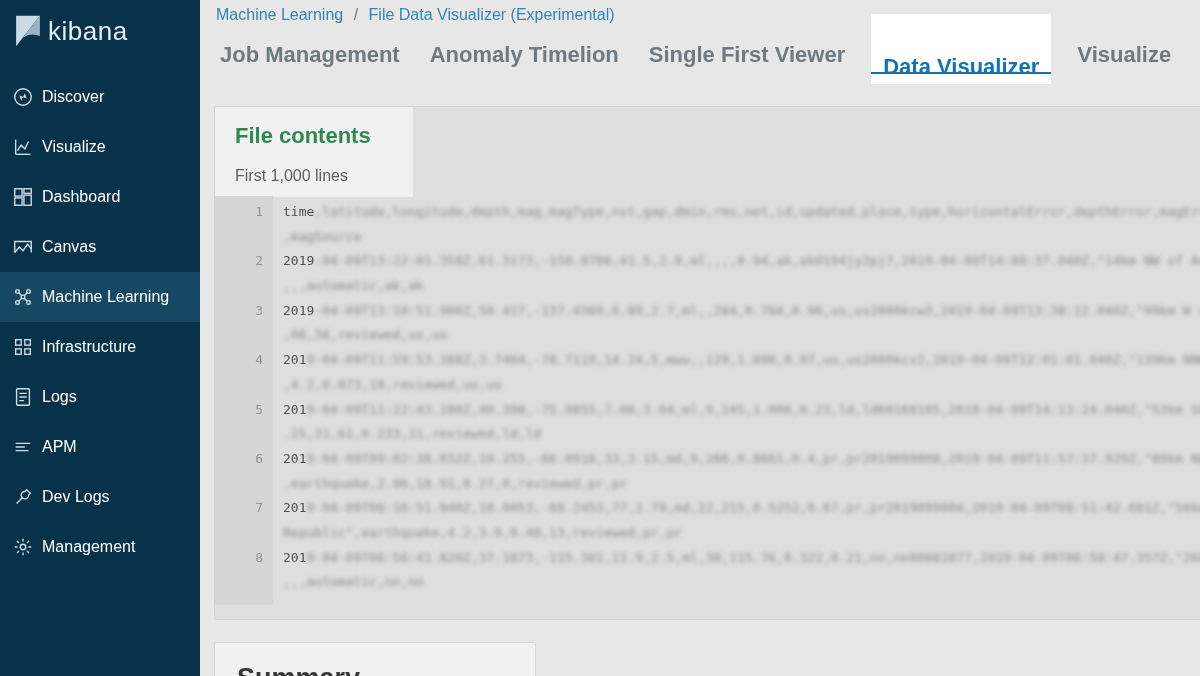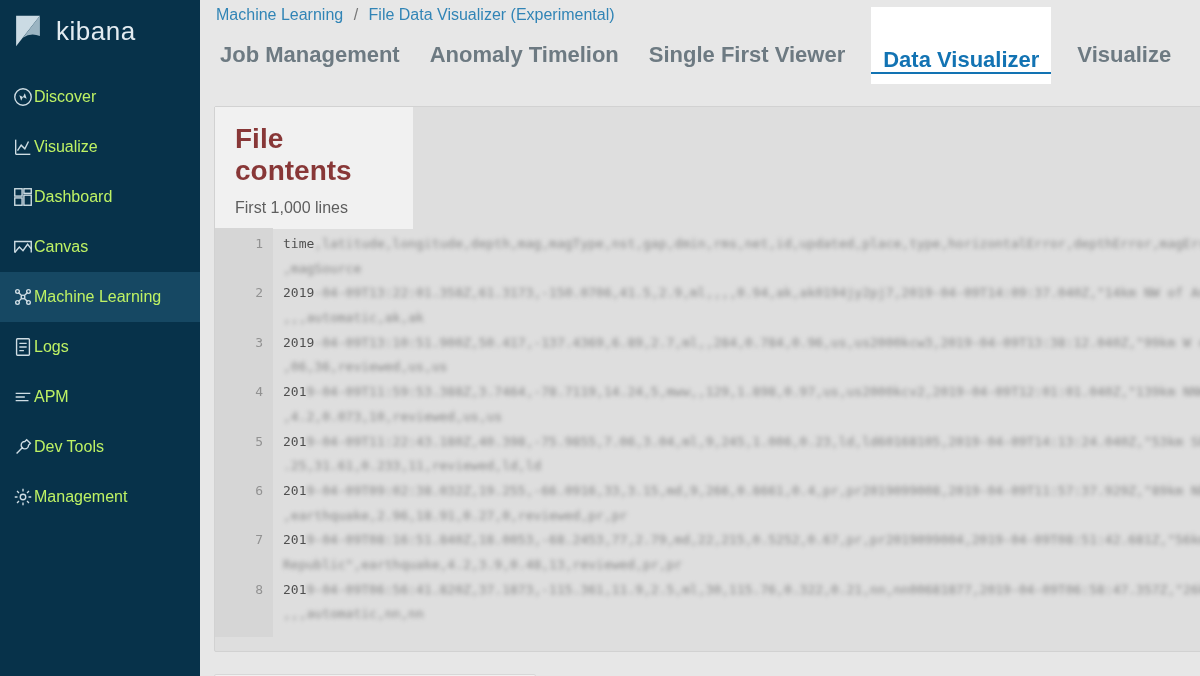--- a/index.html
+++ b/index.html
@@ -18,41 +18,41 @@
     background: #07324a;
     color: #d0d9de;
     display: flex;
     flex-direction: column;
     flex-shrink: 0;
   }
   .sidebar-logo {
     display: flex;
     align-items: center;
     padding: 14px 14px 24px 14px;
-    gap: 14px;
+    gap: 6px;
   }
   .logo-mark {
     width: 28px;
     height: 34px;
     fill: #d8e3ea;
   }
   .logo-text {
     font-size: 26px;
     font-weight: 400;
     color: #e3ecf1;
     letter-spacing: 0.5px;
   }
   .sidebar-item {
     display: flex;
     align-items: center;
-    gap: 0;
+    gap: 8px;
     padding: 14px 12px;
     cursor: pointer;
     font-size: 16px;
-    color: #bef264;
+    color: #ffffff;
   }
   .sidebar-item.active {
     background: #164863;
   }
   .sidebar-item .icon {
     width: 22px;
     height: 22px;
     display: flex;
     align-items: center;
     justify-content: center;
@@ -104,21 +104,21 @@
   }
   .tab {
     padding: 6px 4px 16px 4px;
     cursor: pointer;
     color: #6d7a82;
     position: relative;
     font-weight: bold;
   }
   .tab.active-container {
     background: #ffffff;
-    padding: 6px 12px 11px 12px;
+    padding: 6px 12px 4px 12px;
     margin-top: -30px;
     padding-top: 40px;
     box-shadow: 0 0 0 transparent;
   }
   .tab.active {
     color: #1273b3;
   }
   .tab.active::after {
     content: "";
     position: absolute;
@@ -140,28 +140,28 @@
     border-radius: 2px;
     margin-bottom: 22px;
     padding-bottom: 14px;
   }
   .file-header {
     background: #ffffff;
     padding: 16px 20px 12px 20px;
     width: 198px;
   }
   .file-title {
-    font-size: 28px;
+    font-size: 22px;
     font-weight: 700;
-    color: #7f1d1d;
+    color: #15803d;
   }
   .file-sub {
     font-size: 16px;
     color: #4c4c4c;
-    margin-top: 12px;
+    margin-top: 18px;
   }
   .code-list {
     display: flex;
     font-family: "Menlo", "Consolas", monospace;
     font-size: 13px;
     line-height: 1.9;
     margin-top: -1px;
   }
   .gutter {
     background: #dedede;
@@ -268,20 +268,31 @@
           <circle cx="18" cy="6" r="2"></circle>
           <circle cx="6" cy="18" r="2"></circle>
           <circle cx="18" cy="18" r="2"></circle>
           <circle cx="12" cy="12" r="2"></circle>
           <path d="M7 7 L11 11 M13 13 L17 17 M17 7 L13 11 M11 13 L7 17"></path>
         </svg>
     </span>
     <span>Machine Learning</span>
   </div>
 
+  <div class="sidebar-item">
+    <span class="icon">
+      <svg viewBox="0 0 24 24">
+          <rect x="4" y="4" width="6" height="6"></rect>
+          <rect x="14" y="4" width="6" height="6"></rect>
+          <rect x="4" y="14" width="6" height="6"></rect>
+          <rect x="14" y="14" width="6" height="6"></rect>
+        </svg>
+    </span>
+    <span>Infrastructure</span>
+  </div>
 
   <div class="sidebar-item">
     <span class="icon">
       <svg viewBox="0 0 24 24">
           <rect x="5" y="3" width="14" height="18" rx="1"></rect>
           <path d="M8 8 L16 8 M8 12 L16 12 M8 16 L13 16"></path>
         </svg>
     </span>
     <span>Logs</span>
   </div>
@@ -294,21 +305,21 @@
     </span>
     <span>APM</span>
   </div>
 
   <div class="sidebar-item">
     <span class="icon">
       <svg viewBox="0 0 24 24">
           <path d="M14 6 a4 4 0 1 0 4 4 L20 8 L16 4 Z M12 12 L5 19"></path>
         </svg>
     </span>
-    <span>Dev Tools</span>
+    <span>Dev Logs</span>
   </div>
 
 
   <div class="sidebar-item">
     <span class="icon">
       <svg viewBox="0 0 24 24">
           <circle cx="12" cy="12" r="3"></circle>
           <path d="M12 3 L12 6 M12 18 L12 21 M3 12 L6 12 M18 12 L21 12 M5.5 5.5 L7.6 7.6 M16.4 16.4 L18.5 18.5 M18.5 5.5 L16.4 7.6 M7.6 16.4 L5.5 18.5"></path>
         </svg>
     </span>

